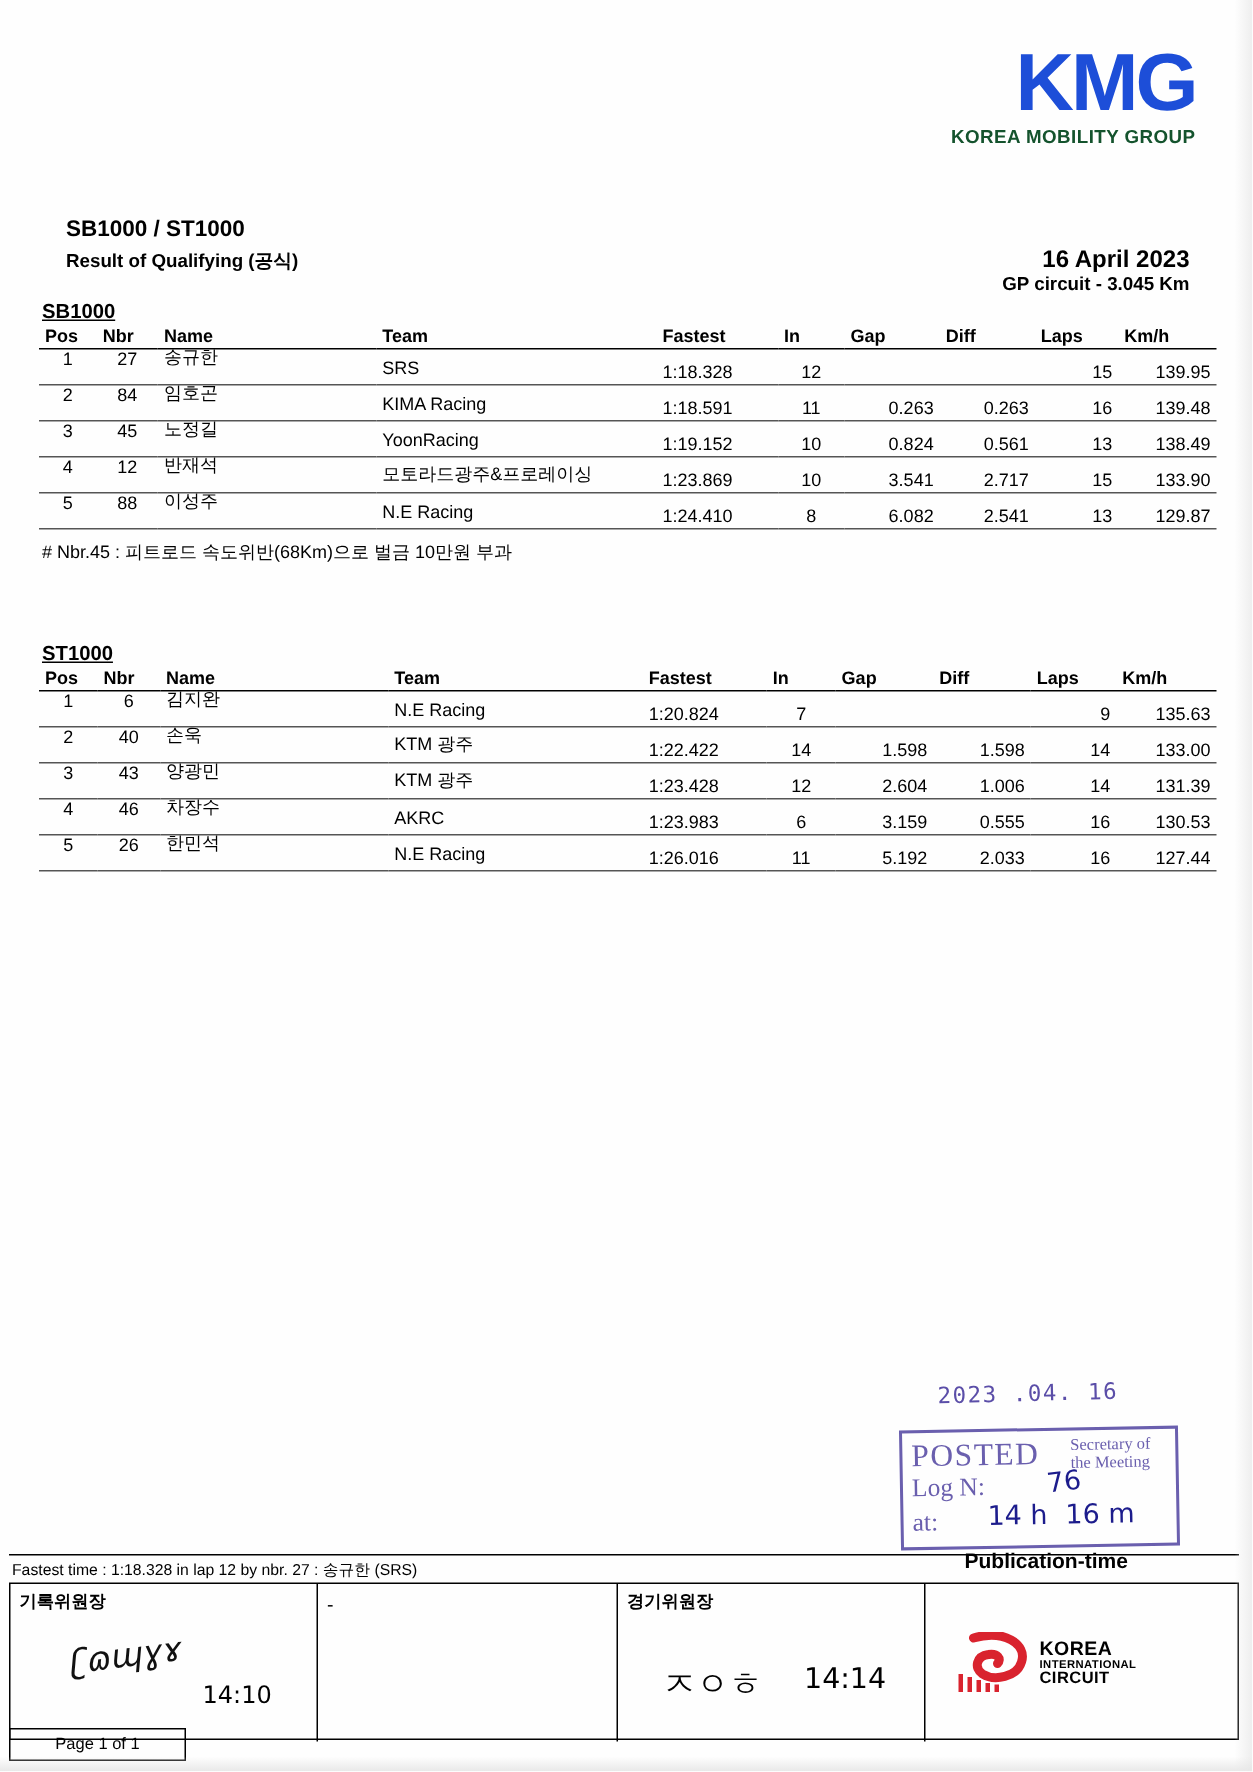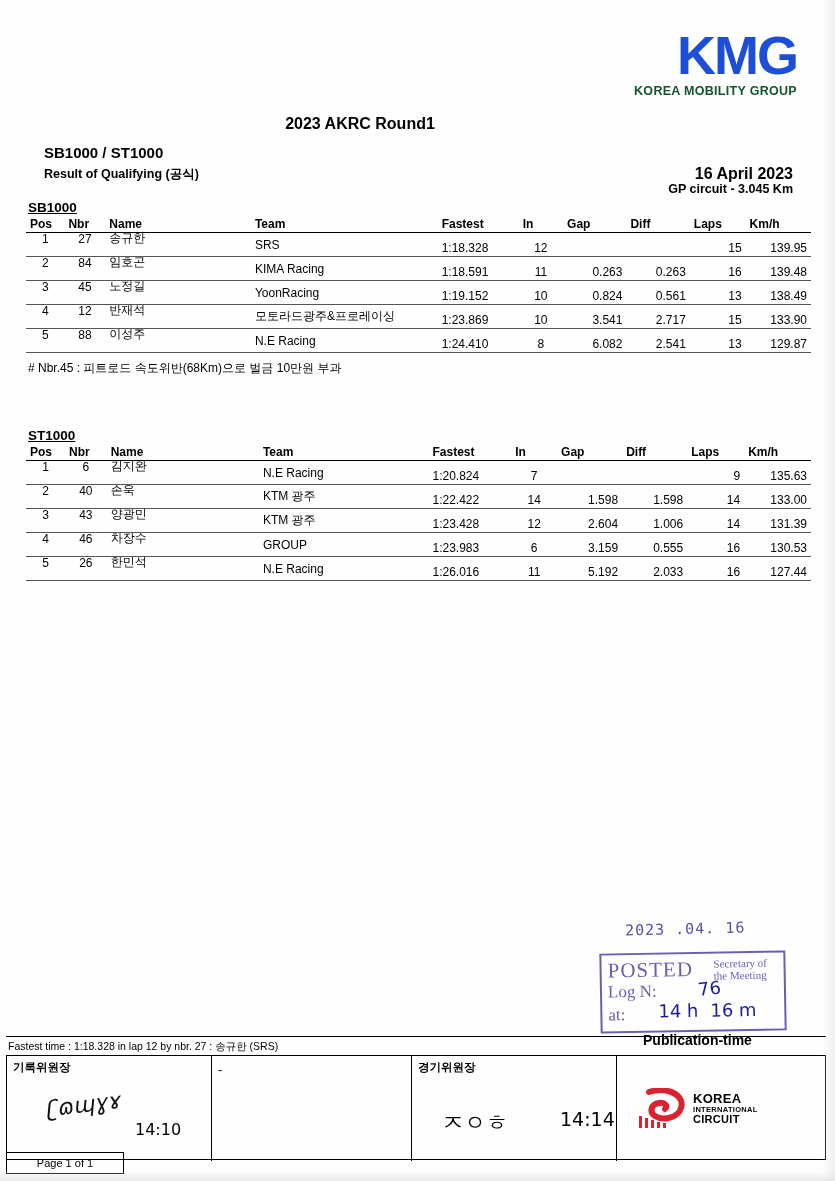--- a/index.html
+++ b/index.html
@@ -288,21 +288,21 @@
     font-size: 16px;
   }
   .sig3 {
     position: absolute;
     top: 52px; left: 30px;
     font-size: 22px;
     font-family: "DejaVu Sans", sans-serif;
   }
   .sig3-num {
     position: absolute;
-    top: 52px; left: 148px;
+    top: 52px; left: 124px;
     font-size: 19px;
     font-family: "DejaVu Sans", sans-serif;
   }
   .dash {
     position: absolute;
     top: 6px; left: 6px;
     font-size: 13px;
   }
   .kic-logo {
     position: absolute;
@@ -351,21 +351,20 @@
 </head>
 <body>
 
 <div class="page">
 
   <div class="logo">
     <div class="logo-main">KMG</div>
     <div class="logo-sub">KOREA MOBILITY GROUP</div>
   </div>
 
-  <div class="doc-title">2023 AKRC Round1</div>
   <div class="class-title">SB1000 / ST1000</div>
   <div class="result-line">Result of Qualifying (공식)</div>
   <div class="date-line">16 April 2023</div>
   <div class="circuit-line">GP circuit - 3.045 Km</div>
 
   <div class="section" style="top:200px;">
     <div class="section-label">SB1000</div>
     <table class="results">
       <thead>
         <tr>
@@ -499,21 +498,21 @@
           <td class="col-in"><span class="cell-dn">12</span></td>
           <td class="col-gap"><span class="cell-dn">2.604</span></td>
           <td class="col-diff"><span class="cell-dn">1.006</span></td>
           <td class="col-laps"><span class="cell-dn">14</span></td>
           <td class="col-kmh"><span class="cell-dn">131.39</span></td>
         </tr>
         <tr>
           <td class="col-pos"><span class="cell-up">4</span></td>
           <td class="col-nbr"><span class="cell-up">46</span></td>
           <td class="col-name"><span class="cell-up">차장수</span></td>
-          <td class="col-team"><span>GROUP</span></td>
+          <td class="col-team"><span>AKRC</span></td>
           <td class="col-fastest"><span class="cell-dn">1:23.983</span></td>
           <td class="col-in"><span class="cell-dn">6</span></td>
           <td class="col-gap"><span class="cell-dn">3.159</span></td>
           <td class="col-diff"><span class="cell-dn">0.555</span></td>
           <td class="col-laps"><span class="cell-dn">16</span></td>
           <td class="col-kmh"><span class="cell-dn">130.53</span></td>
         </tr>
         <tr>
           <td class="col-pos"><span class="cell-up">5</span></td>
           <td class="col-nbr"><span class="cell-up">26</span></td>

